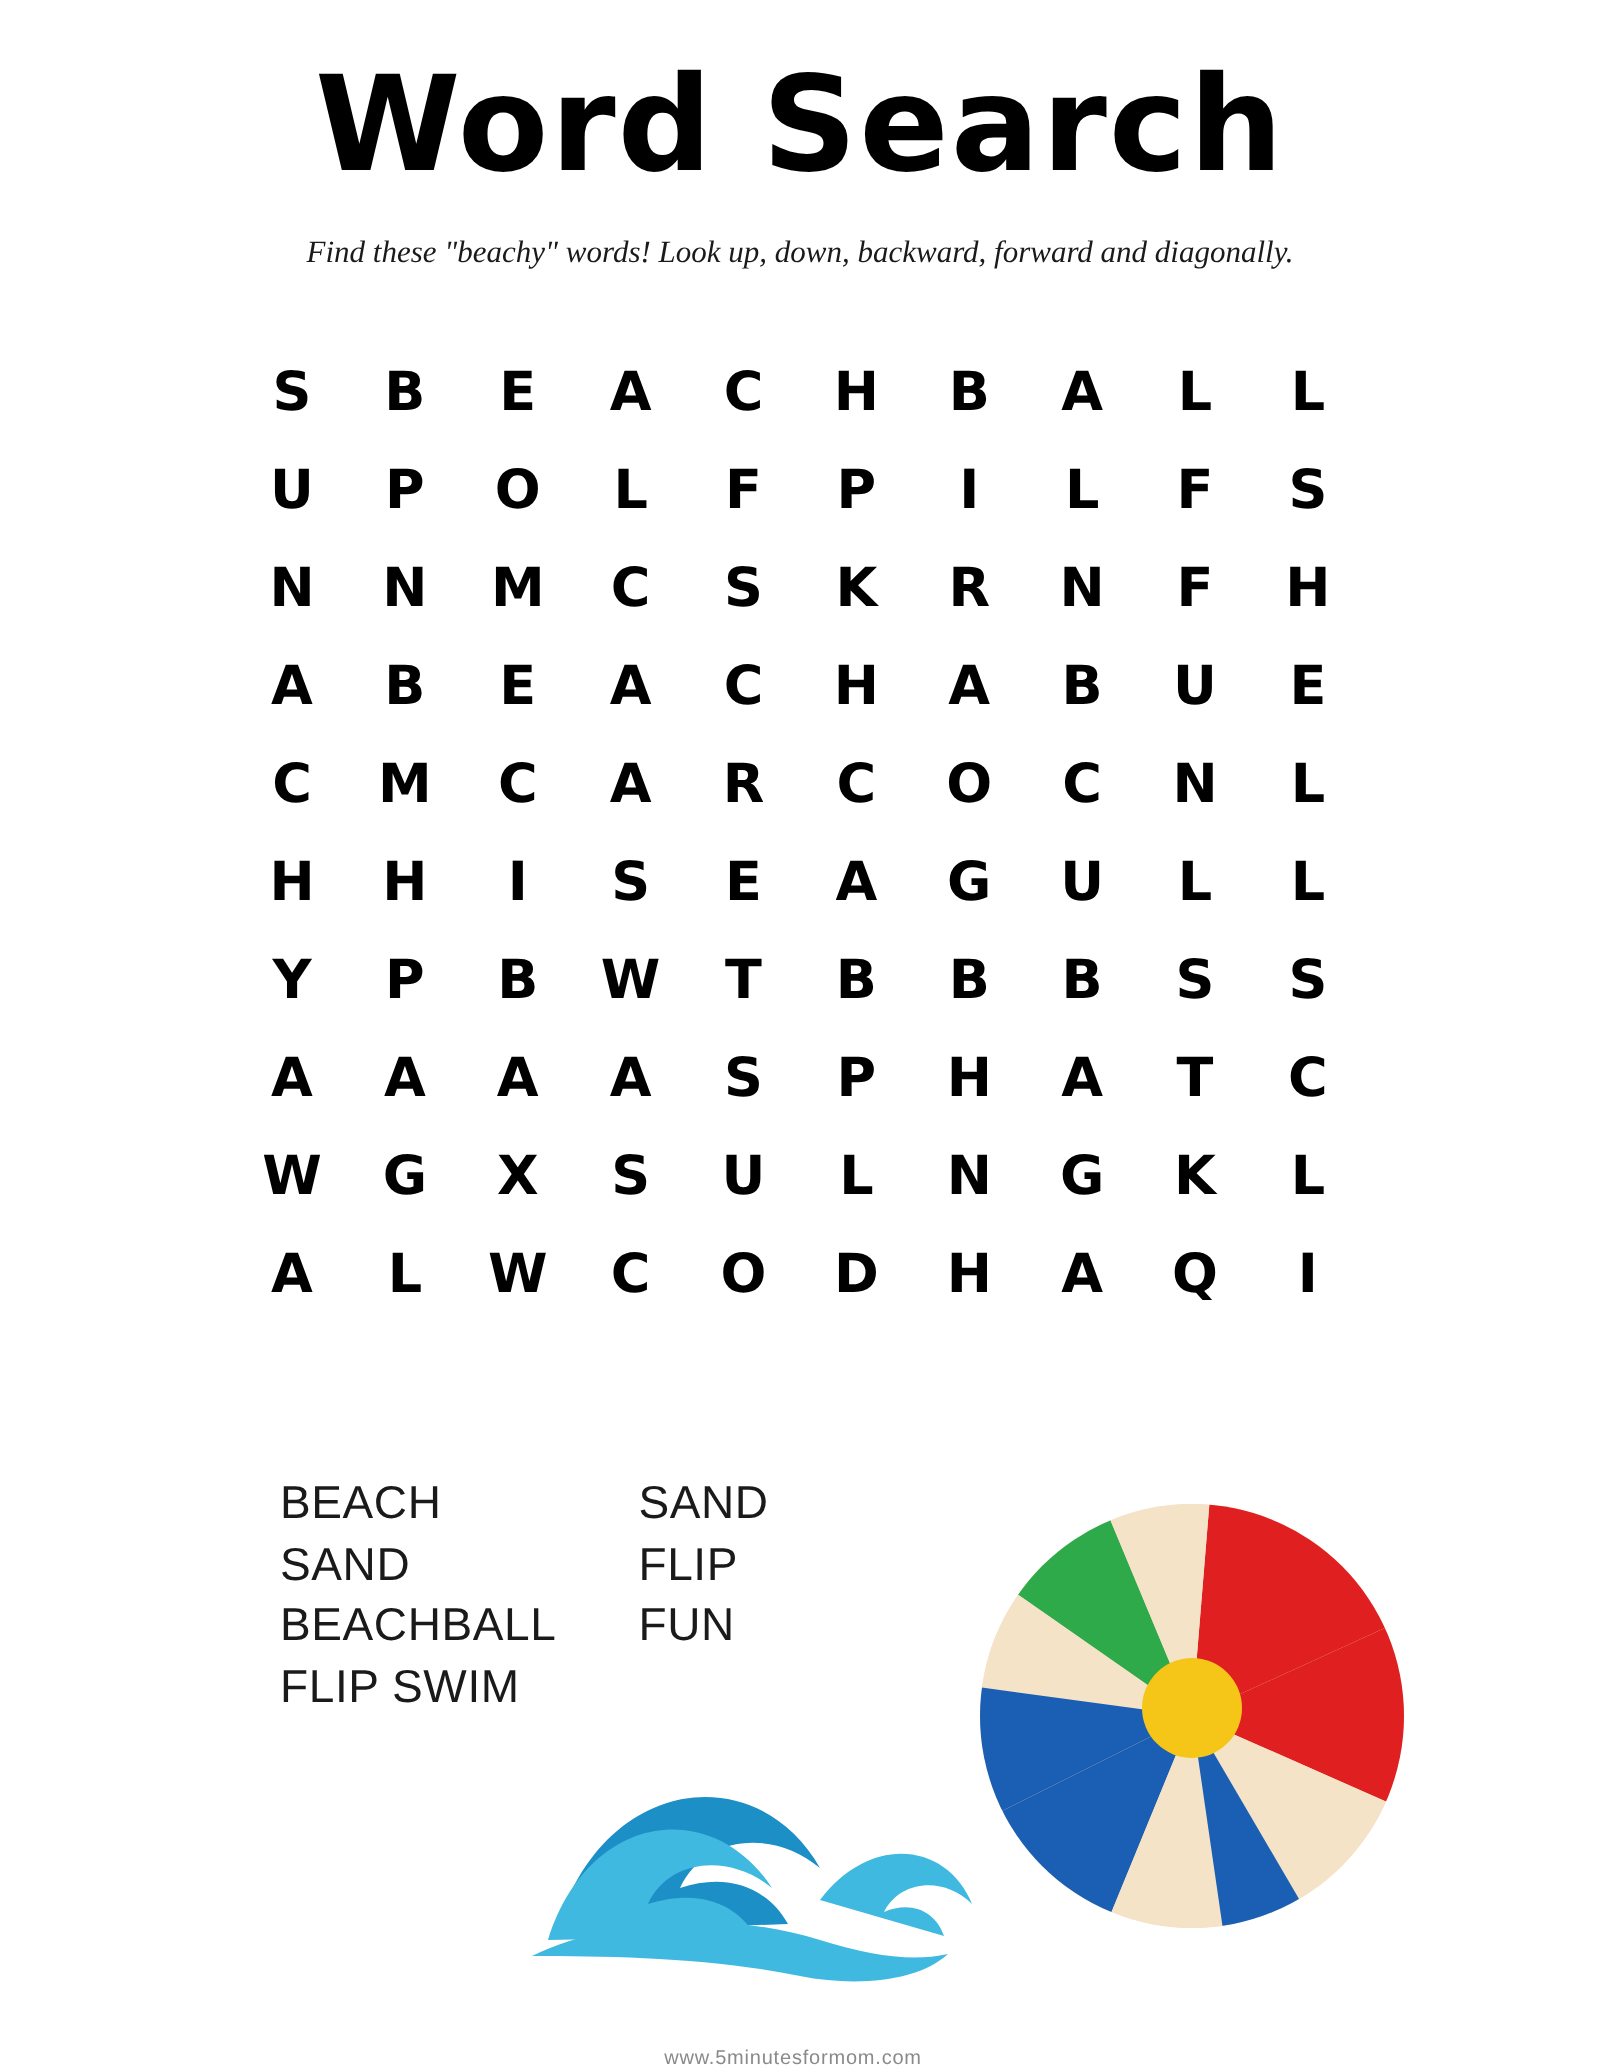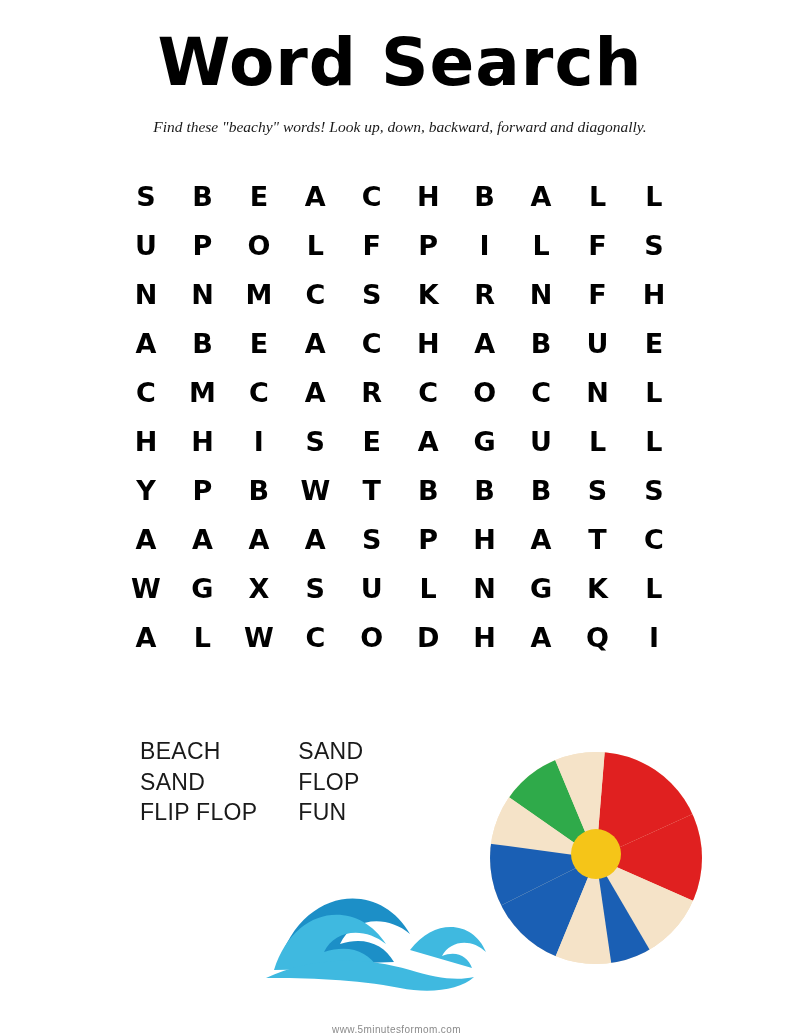--- a/index.html
+++ b/index.html
@@ -247,25 +247,26 @@
       <span class="cell">I</span>
     </div>
   </div>
 
   <div class="bottom">
 
     <div class="wordlists">
       <div class="wordcol">
         <span class="word">BEACH</span>
         <span class="word">SAND</span>
-        <span class="word">FLIP FLOP</span>
+        <span class="word">BEACHBALL</span>
+        <span class="word">FLIP SWIM</span>
       </div>
       <div class="wordcol">
         <span class="word">SAND</span>
-        <span class="word">FLOP</span>
+        <span class="word">FLIP</span>
         <span class="word">FUN</span>
       </div>
     </div>
 
     <div class="art">
       <svg width="450" height="260" viewBox="0 0 450 260" xmlns="http://www.w3.org/2000/svg">
 
         <g>
           <path d="M18 228 C 40 150, 118 140, 150 196 C 126 176, 92 180, 80 206 C 104 198, 124 206, 134 224 Z" fill="#1c8fc7"></path>
           <path d="M14 232 C 34 168, 96 160, 126 206 C 104 188, 74 192, 64 214 C 90 206, 108 214, 118 230 Z" fill="#3fb9e0"></path>

